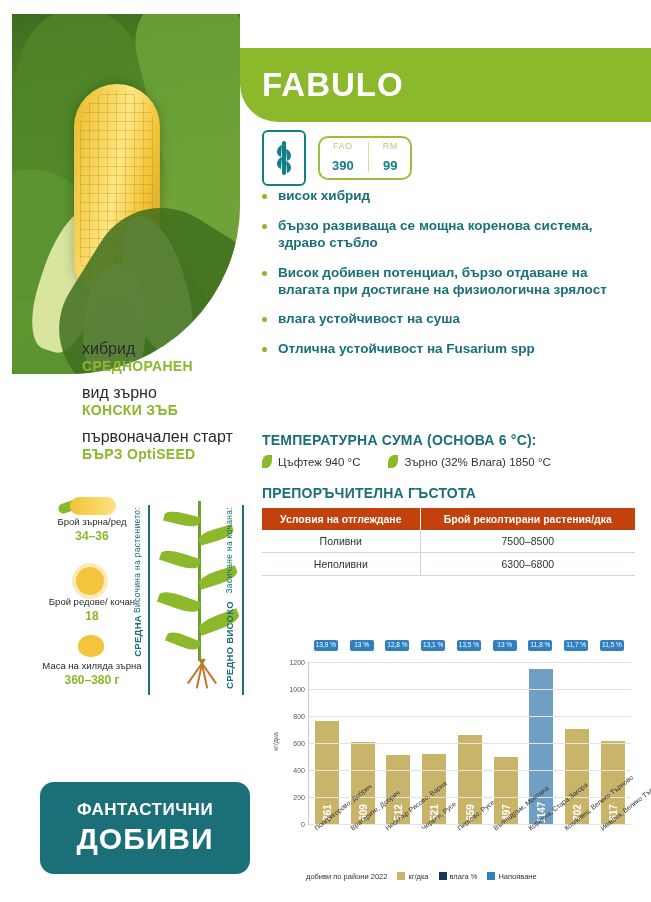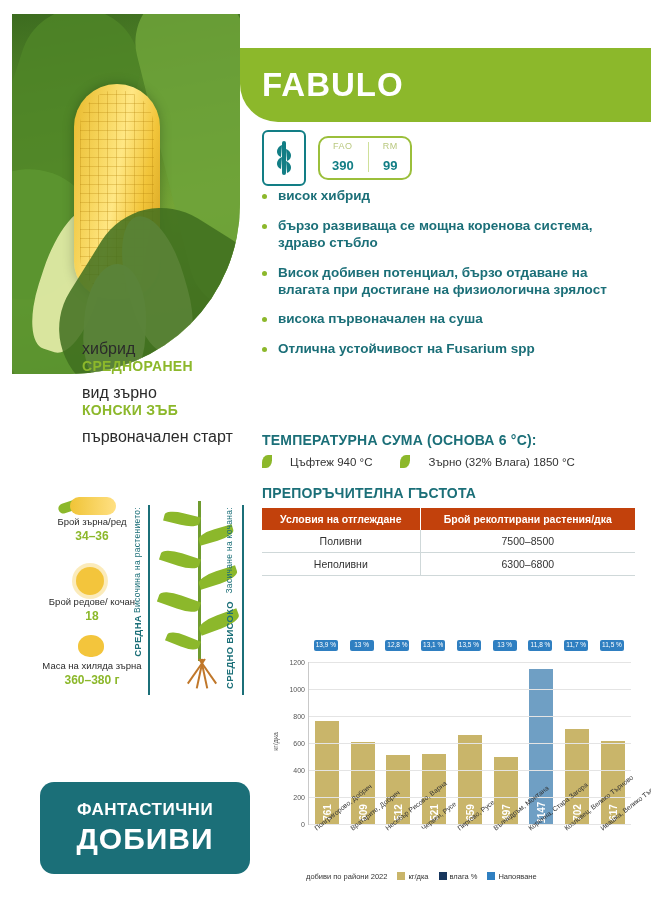--- a/index.html
+++ b/index.html
@@ -79,21 +79,21 @@
   .specs{position:absolute;left:82px;top:330px;width:160px;}
   .specs .lbl{font-size:16px;color:#2b2b2b;margin-top:10px;}
   .specs .val{font-size:14px;color:#8cb82b;font-weight:bold;letter-spacing:.3px;}
 
   
   .sec-title{
     position:absolute;color:#1b6f78;font-weight:bold;font-size:14px;letter-spacing:.2px;
   }
   #temp-title{left:262px;top:432px;}
   .temp-vals{position:absolute;left:262px;top:455px;display:flex;gap:28px;font-size:11.5px;color:#333;}
-  .temp-vals .item{display:flex;align-items:center;gap:18px;}
+  .temp-vals .item{display:flex;align-items:center;gap:6px;}
   .seed-glyph{width:10px;height:13px;background:#8cb82b;border-radius:60% 0 60% 0;display:inline-block;}
 
   
   #dens-title{left:262px;top:485px;}
   .dens-table{position:absolute;left:262px;top:508px;width:373px;border-collapse:collapse;font-size:10.5px;}
   .dens-table th{
     background:#c2410c;color:#fff;font-weight:bold;padding:5px 4px;border-right:1px solid #ffffff;
   }
   .dens-table th:last-child{border-right:none;}
   .dens-table td{
@@ -212,30 +212,31 @@
       <div class="lab">RM</div>
       <div class="val">99</div>
     </div>
   </div>
 </div>
 
 <ul class="bullets">
   <li>висок хибрид</li>
   <li>бързо развиваща се мощна коренова система, здраво стъбло</li>
   <li>Висок добивен потенциал, бързо отдаване на влагата при достигане на физиологична зрялост</li>
-  <li>висока първоначален на суша</li>
+  <li>влага устойчивост на суша</li>
   <li>Отлична устойчивост на Fusarium spp</li>
 </ul>
 
 <div class="specs">
   <div class="lbl">хибрид</div>
   <div class="val">СРЕДНОРАНЕН</div>
   <div class="lbl">вид зърно</div>
   <div class="val">КОНСКИ ЗЪБ</div>
   <div class="lbl">първоначален старт</div>
+  <div class="val">БЪРЗ OptiSEED</div>
 </div>
 
 <div class="sec-title" id="temp-title">ТЕМПЕРАТУРНА СУМА (ОСНОВА 6 °C):</div>
 <div class="temp-vals">
   <div class="item">
     <span class="seed-glyph"></span>
     <span>Цъфтеж 940 °C</span>
   </div>
   <div class="item">
     <span class="seed-glyph"></span>

